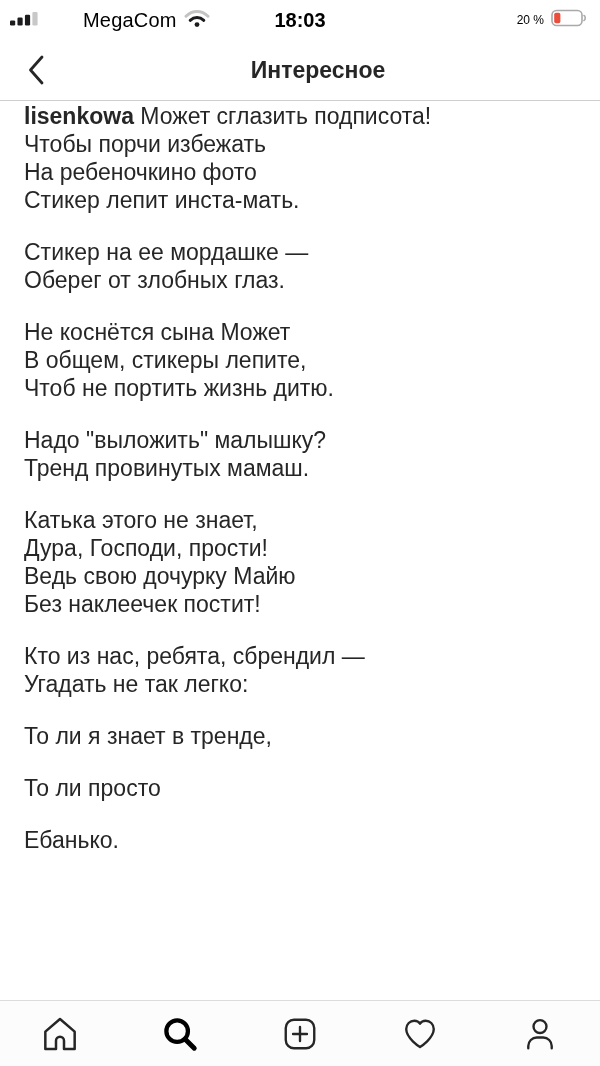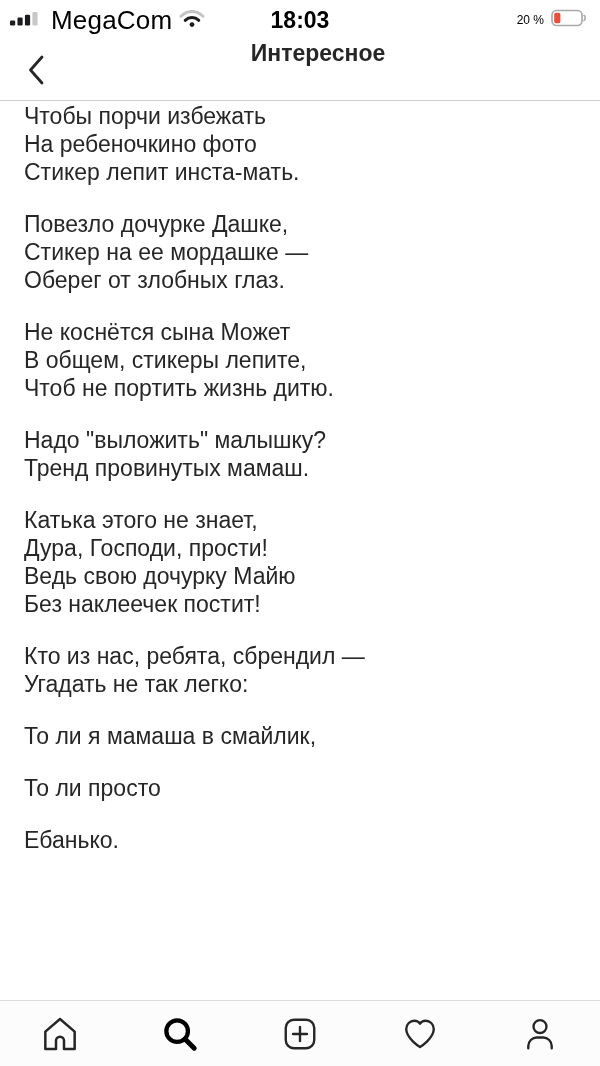--- a/index.html
+++ b/index.html
@@ -13,33 +13,33 @@
   }
 
   
   .status-bar {
     position: absolute; top: 0; left: 0; right: 0; height: 40px;
     display: flex; align-items: center; justify-content: space-between;
     padding: 0 12px 0 10px;
     background: #ffffff;
   }
   .sb-left, .sb-right { display: flex; align-items: center; gap: 7px; }
-  .sb-carrier { font-size: 26px; color: #000; letter-spacing: 0.2px; }
+  .sb-carrier { font-size: 20px; color: #000; letter-spacing: 0.2px; margin-left: 32px; }
   .sb-time {
     position: absolute; left: 0; right: 0; text-align: center;
-    font-size: 23px; font-weight: 700; color: #000; pointer-events: none;
+    font-size: 20px; font-weight: 700; color: #000; pointer-events: none;
   }
   .sb-batt-text { font-size: 12px; color: #000; }
 
   
   .nav-bar {
     position: absolute; top: 40px; left: 0; right: 0; height: 61px;
     background: #ffffff;
     border-bottom: 1px solid #cfcfcf;
-    display: flex; align-items: flex-start; justify-content: center; padding-left: 36px;
+    display: flex; align-items: center; justify-content: center; padding-left: 36px;
   }
   .nav-title { font-size: 23px; font-weight: 700; color: #262626; }
   .nav-back {
     position: absolute; left: 16px; top: 10px; width: 40px; height: 42px;
     display: flex; align-items: center; justify-content: center;
     background: none; border: none; cursor: pointer;
   }
 
   
   .content {
@@ -106,44 +106,44 @@
       <svg width="22" height="32" viewBox="0 0 22 32">
         <path d="M17 3 L5.5 16 L17 29" fill="none" stroke="#262626" stroke-width="2.8" stroke-linecap="round" stroke-linejoin="round"></path>
       </svg>
     </span>
   </button>
   <div class="nav-title">Интересное</div>
 </div>
 
 <div class="content">
   <div id="poem">
+      <div class="poem-line"><span class="username">lisenkowa</span> Может сглазить подписота!</div>
       <div class="poem-line">Чтобы порчи избежать</div>
       <div class="poem-line">На ребеночкино фото</div>
       <div class="poem-line">Стикер лепит инста-мать.</div>
       <div class="blank-line"></div>
-      <div class="poem-line">Повезло дочурке Дашке,</div>
       <div class="poem-line">Стикер на ее мордашке —</div>
       <div class="poem-line">Оберег от злобных глаз.</div>
       <div class="blank-line"></div>
       <div class="poem-line">Не коснётся сына Может</div>
       <div class="poem-line">В общем, стикеры лепите,</div>
       <div class="poem-line">Чтоб не портить жизнь дитю.</div>
       <div class="blank-line"></div>
       <div class="poem-line">Надо "выложить" малышку?</div>
       <div class="poem-line">Тренд провинутых мамаш.</div>
       <div class="blank-line"></div>
       <div class="poem-line">Катька этого не знает,</div>
       <div class="poem-line">Дура, Господи, прости!</div>
       <div class="poem-line">Ведь свою дочурку Майю</div>
       <div class="poem-line">Без наклеечек постит!</div>
       <div class="blank-line"></div>
       <div class="poem-line">Кто из нас, ребята, сбрендил —</div>
       <div class="poem-line">Угадать не так легко:</div>
       <div class="blank-line"></div>
-      <div class="poem-line">То ли я мамаша в смайлик,</div>
+      <div class="poem-line">То ли я знает в тренде,</div>
       <div class="blank-line"></div>
       <div class="poem-line">То ли просто</div>
       <div class="blank-line"></div>
       <div class="poem-line">Ебанько.</div>
     </div>
 </div>
 
 <div class="tab-bar">
   <button class="tab-item">
     <span>

